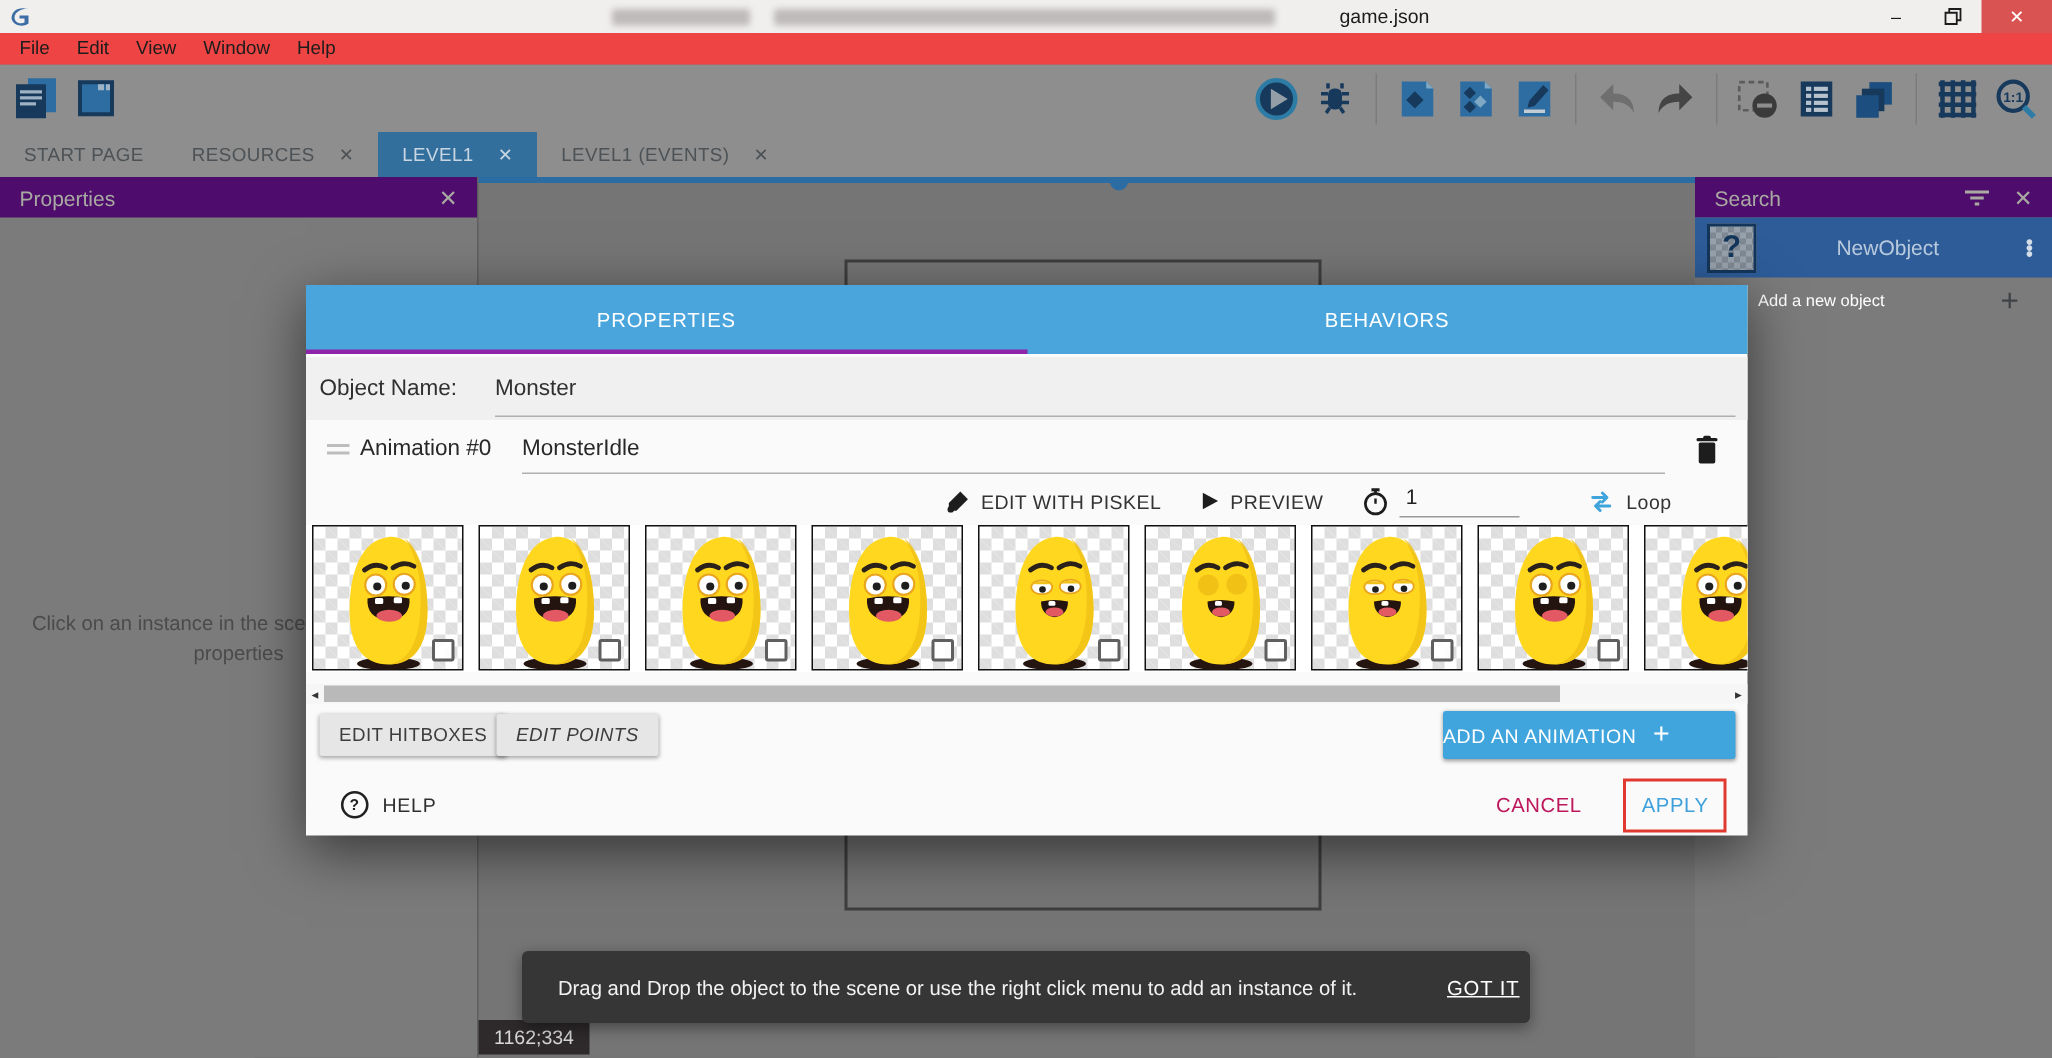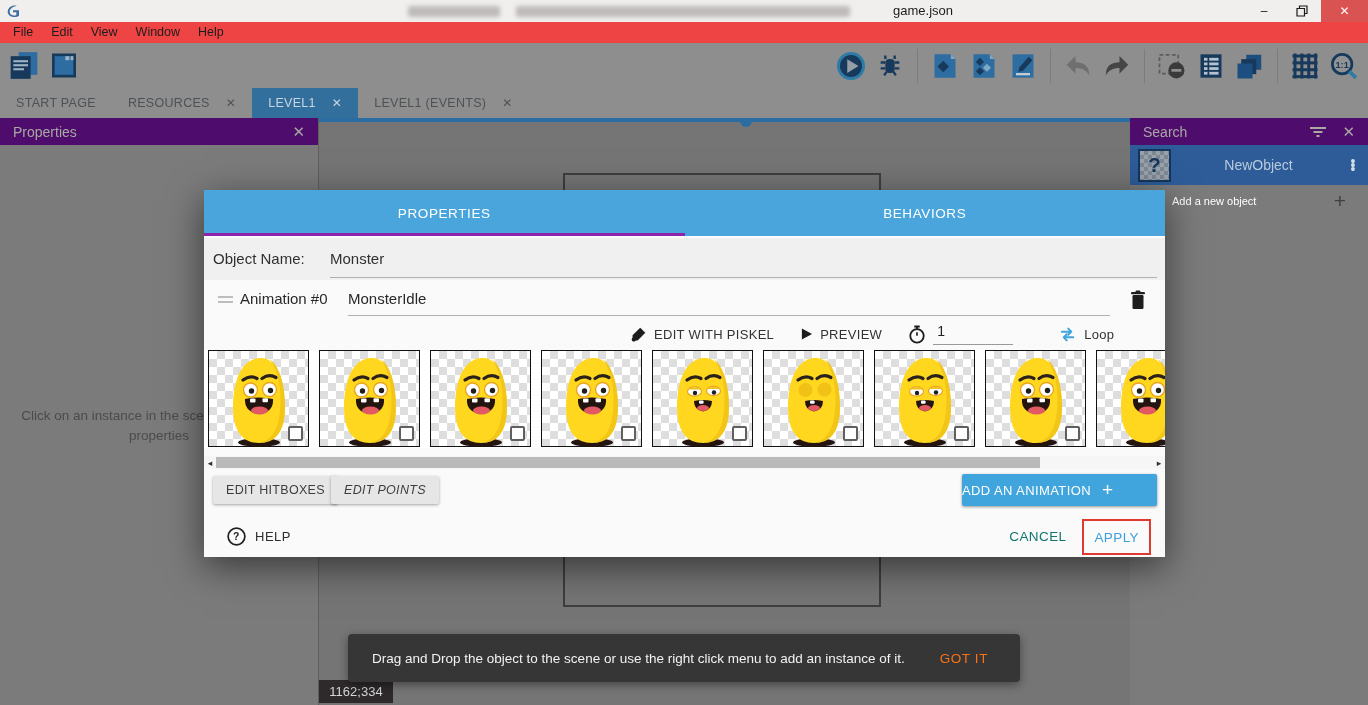--- a/index.html
+++ b/index.html
@@ -92,28 +92,28 @@
   .scroll-arrow { position:absolute; top:0; width:10px; height:13px; font-size:9px; color:#333; display:flex; align-items:center; justify-content:center; }
   .scroll-thumb { position:absolute; left:12px; top:1px; width:824px; height:11px; background:#b9b9b9; }
   .row-editbtns { position:absolute; left:0; top:284px; width:100%; height:34px; }
   .flat-btn { position:absolute; top:2px; height:28px; background:#e6e6e6; border-radius:2px; box-shadow:0 1px 3px rgba(0,0,0,.35); font-size:12.5px; color:#3d3d3d; letter-spacing:.3px; display:flex; align-items:center; padding:0 13px; }
   .btn-hitboxes { left:9px; } .btn-points { left:127px;font-style:italic; }
   .btn-addanim { position:absolute; right:8px; top:0; width:195px; height:32px; background:#41a5dd; border-radius:2px; box-shadow:0 1px 3px rgba(0,0,0,.4); color:#fff; font-size:13px; letter-spacing:.4px; display:flex; align-items:center; gap:11px; }
   .btn-addanim .plus { font-size:19px; font-weight:300; }
   .dlg-footer { position:absolute; left:0; top:326px; width:100%; height:41px; display:flex; align-items:center; }
   .help-btn { display:flex; align-items:center; gap:9px; margin-left:23px; font-size:13px; letter-spacing:.5px; color:#2e2e2e; }
   .footer-right { position:absolute; right:14px; display:flex; align-items:center; }
-  .btn-cancel { font-size:13.5px; letter-spacing:.4px; color:#0f766e; margin-right:16px; }
+  .btn-cancel { font-size:13.5px; letter-spacing:.4px; color:#be185d; margin-right:28px; }
   .apply-wrap { border:2px solid #e0392f; padding:7px 10px; }
   .btn-apply { font-size:13.5px; letter-spacing:.4px; color:#3fa0dc; }
 
   
   .snackbar { position:absolute; left:348px; top:634px; width:672px; height:48px; background:#363636; border-radius:4px; box-shadow:0 3px 10px rgba(0,0,0,.4); display:flex; align-items:center; z-index:12; }
   .snack-msg { margin-left:24px; flex:1; color:#f2f2f2; font-size:13.5px; }
-  .snack-action { margin-right:32px; color:#f97316; font-size:13.5px; letter-spacing:.6px; }
+  .snack-action { margin-right:7px; color:#ffffff; font-size:13.5px; letter-spacing:.6px;text-decoration:underline; }
 </style>
 </head>
 <body>
 
 <div class="titlebar">
   <svg class="app-logo" viewBox="0 0 24 24">
     <path d="M4 14 C4 7 10 3 17 4 L21 4 C13 4 7 8 7 13 C7 18 13 20 17 18 L17 14 L12 14 L12 11 L21 11 L21 19 C18 22 6 23 4 14 Z" fill="#3c6ea5"></path>
   </svg>
   <span class="blurbar b1"></span>
   <span class="blurbar b2"></span>

